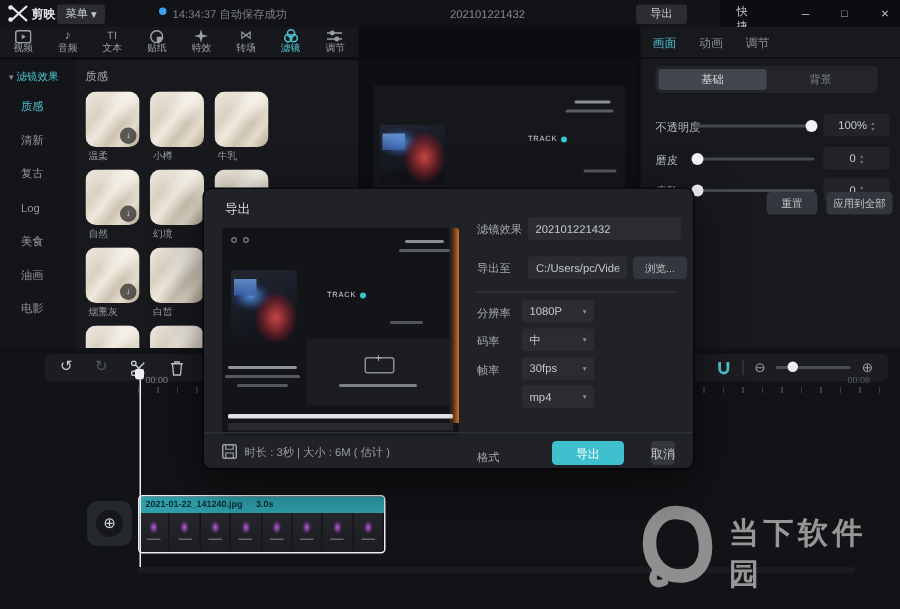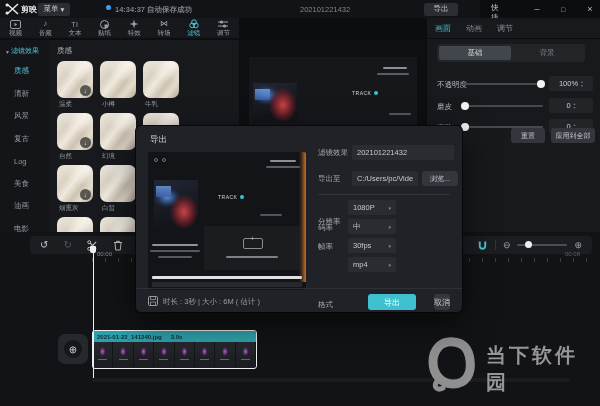--- a/index.html
+++ b/index.html
@@ -6,21 +6,21 @@
   body{width:600px;height:406px;position:relative;overflow:hidden;background:#0c0d10;
        font-family:"Liberation Sans",sans-serif;color:#c8cbd0;-webkit-font-smoothing:antialiased;}
   svg{display:block;}
 
   
   #titlebar{position:absolute;left:0;top:0;width:480px;height:18px;background:#121316;}
   #titlebar .logo{position:absolute;left:5px;top:3px;}
   #titlebar .appname{position:absolute;left:21px;top:4px;font-size:8px;font-weight:bold;color:#e6e8ea;}
   .pill{background:#2b2d32;border-radius:2px;color:#c5c8cd;font-size:7.5px;display:flex;align-items:center;justify-content:center;gap:2px;}
   #menu-pill{position:absolute;left:38px;top:2.5px;width:32px;height:13px;}
-  #autosave{position:absolute;left:106px;top:5px;display:flex;align-items:flex-start;gap:4px;font-size:7.5px;color:#7c7f85;font-weight:bold;}
+  #autosave{position:absolute;left:106px;top:5px;display:flex;align-items:flex-start;gap:4px;font-size:7.5px;color:#7c7f85;}
   #autosave .dot{width:5px;height:5px;border-radius:50%;background:#3aa0f0;}
   #proj-title{position:absolute;left:300px;top:5px;font-size:7.5px;color:#84878c;}
   #tb-export{position:absolute;left:424px;top:2.5px;width:34px;height:13px;}
   #tb-shortcuts{position:absolute;left:476px;top:3px;display:flex;align-items:flex-end;gap:3px;font-size:7.5px;color:#c2c5ca;}
   .winbtn{position:absolute;top:2px;width:14px;height:14px;display:flex;align-items:center;justify-content:center;font-size:9px;color:#b9bcc1;}
 
   
   #media-toolbar{position:absolute;left:0;top:18px;width:239px;height:20px;background:#17181c;
     display:flex;align-items:center;justify-content:space-between;padding:0 9px;box-sizing:border-box;}
   .ttab{display:flex;flex-direction:column;align-items:center;gap:1px;color:#9ca0a5;font-size:6.5px;line-height:1;}
@@ -245,21 +245,20 @@
   </nav>
 
   <aside id="filter-sidebar">
     <div class="root">
       <span class="caret">▾</span>
       <span>滤镜效果</span>
     </div>
     <div style="margin-top:4px;">
       <div class="cat active">质感</div>
       <div class="cat">清新</div>
-      <div class="cat">风景</div>
       <div class="cat">复古</div>
       <div class="cat">Log</div>
       <div class="cat">美食</div>
       <div class="cat">油画</div>
       <div class="cat">电影</div>
     </div>
   </aside>
 
   <section id="filter-grid">
     <div class="gtitle">质感</div>
@@ -499,21 +498,21 @@
 
     <span class="dlabel" style="left:182px;top:22px;">滤镜效果</span>
     <input class="dinput" style="left: 216px; top: 19px; width: 102px;" value="202101221432">
 
     <span class="dlabel" style="left:182px;top:48px;">导出至</span>
     <input class="dinput" style="left: 216px; top: 45px; width: 66px;" value="C:/Users/pc/Videos/.">
     <div class="ibtn" style="left:286px;top:45px;width:36px;">浏览...</div>
 
     <div id="dlg-divider"></div>
 
-    <span class="dlabel" style="left:182px;top:78px;margin-top:13px;">分辨率</span>
+    <span class="dlabel" style="left:182px;top:78px;">分辨率</span>
     <div class="dselect" style="top:74px;">
       <span>1080P</span>
       <span class="caret">▾</span>
     </div>
 
     <span class="dlabel" style="left:182px;top:97px;">码率</span>
     <div class="dselect" style="top:93px;">
       <span>中</span>
       <span class="caret">▾</span>
     </div>

